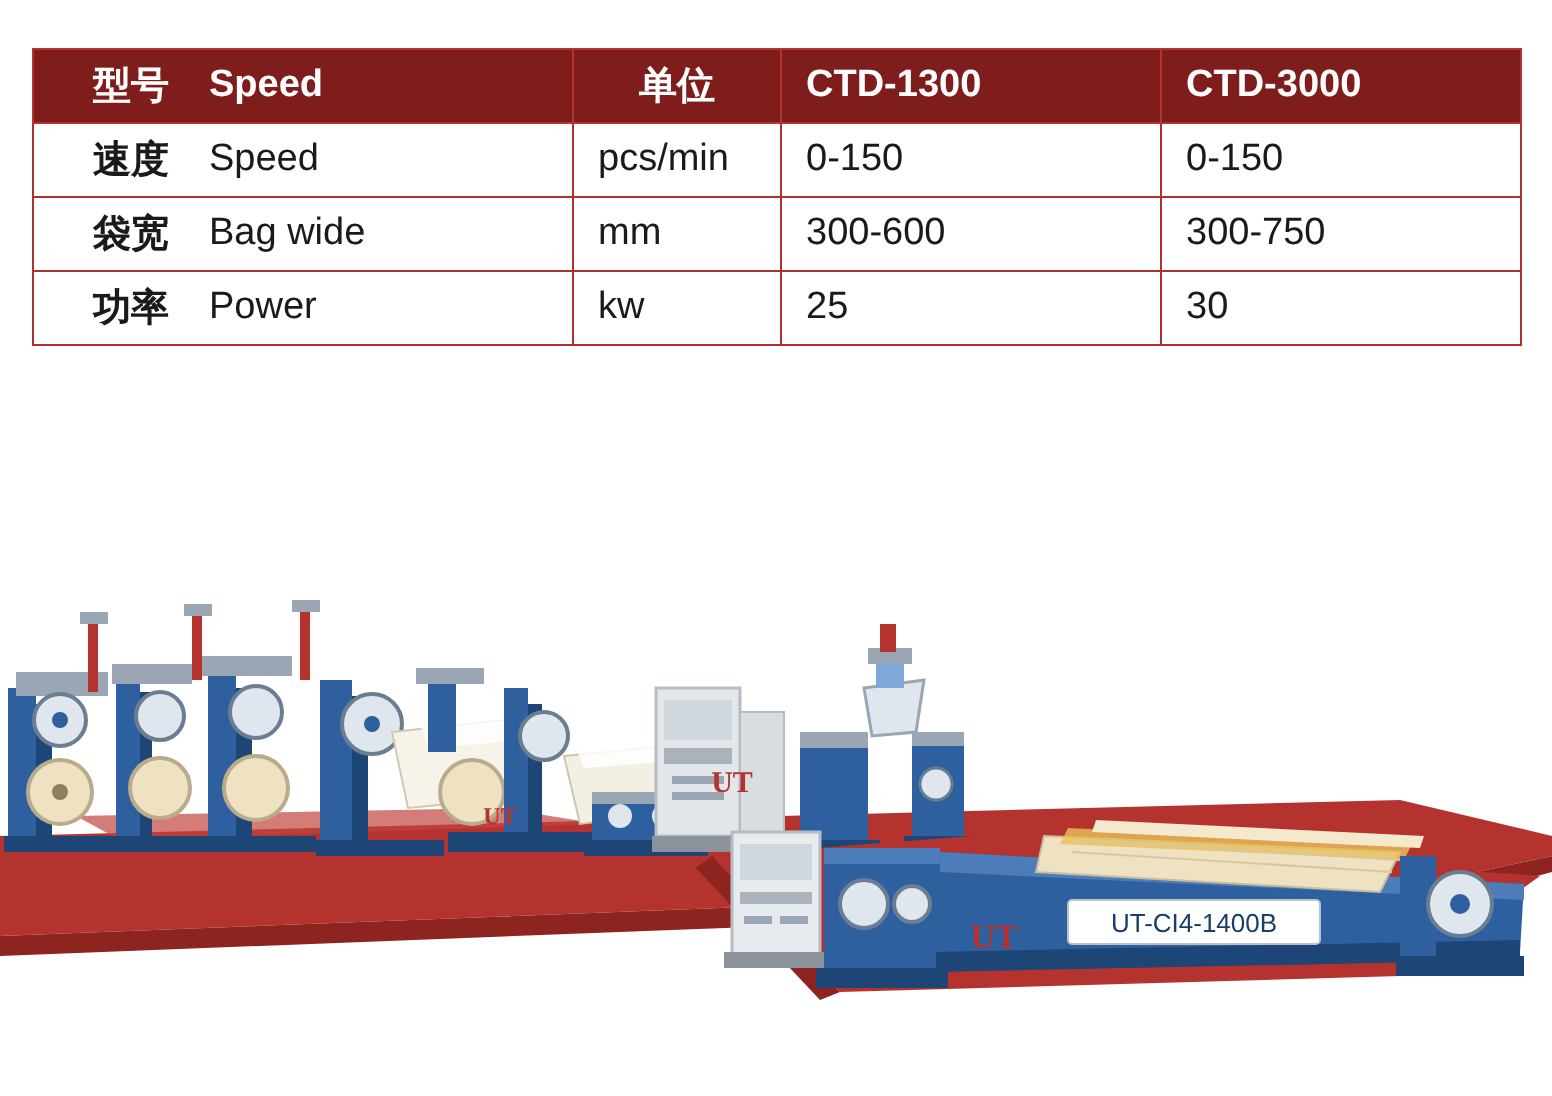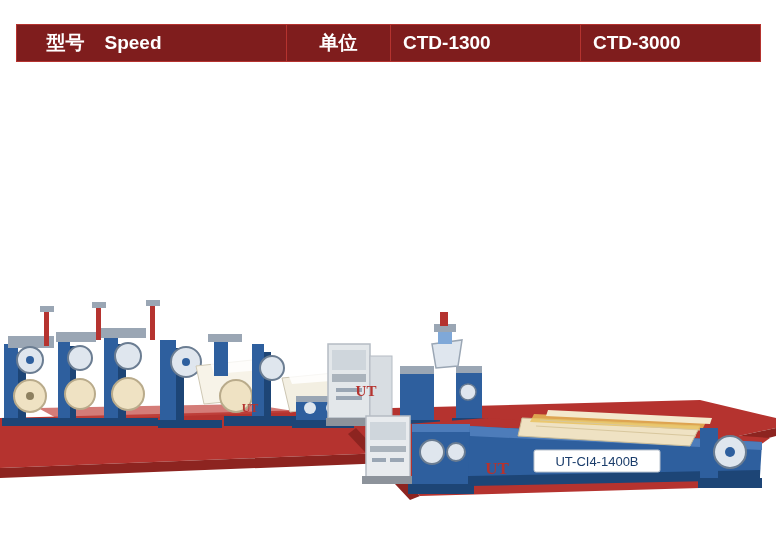--- a/index.html
+++ b/index.html
@@ -118,20 +118,41 @@
     <thead>
       <tr>
         <th class="head-cn">型号</th>
         <th class="head-en">Speed</th>
         <th class="head-unit">单位</th>
         <th class="head-val">CTD-1300</th>
         <th class="head-val">CTD-3000</th>
       </tr>
     </thead>
     <tbody>
+      <tr>
+        <td class="cell-cn">速度</td>
+        <td class="cell-en">Speed</td>
+        <td class="cell-unit">pcs/min</td>
+        <td class="cell-val">0-150</td>
+        <td class="cell-val">0-150</td>
+      </tr>
+      <tr>
+        <td class="cell-cn">袋宽</td>
+        <td class="cell-en">Bag wide</td>
+        <td class="cell-unit">mm</td>
+        <td class="cell-val">300-600</td>
+        <td class="cell-val">300-750</td>
+      </tr>
+      <tr>
+        <td class="cell-cn">功率</td>
+        <td class="cell-en">Power</td>
+        <td class="cell-unit">kw</td>
+        <td class="cell-val">25</td>
+        <td class="cell-val">30</td>
+      </tr>
     </tbody>
   </table>
 </div>
 
 <div class="illustration">
 <svg width="776" height="248" viewBox="0 0 776 248" xmlns="http://www.w3.org/2000/svg">
 
   <g>
     <polygon points="0,118 700,100 776,118 776,128 720,140 0,168" fill="#b5332f"></polygon>
     <polygon points="0,168 720,140 776,128 776,136 724,150 0,178" fill="#8d2420"></polygon>

